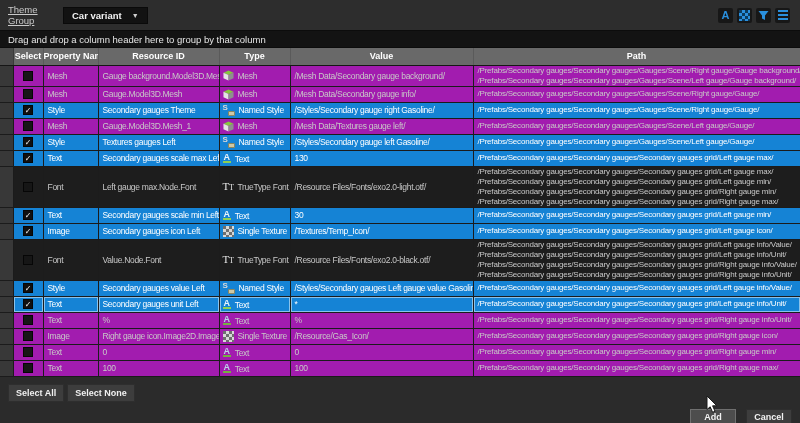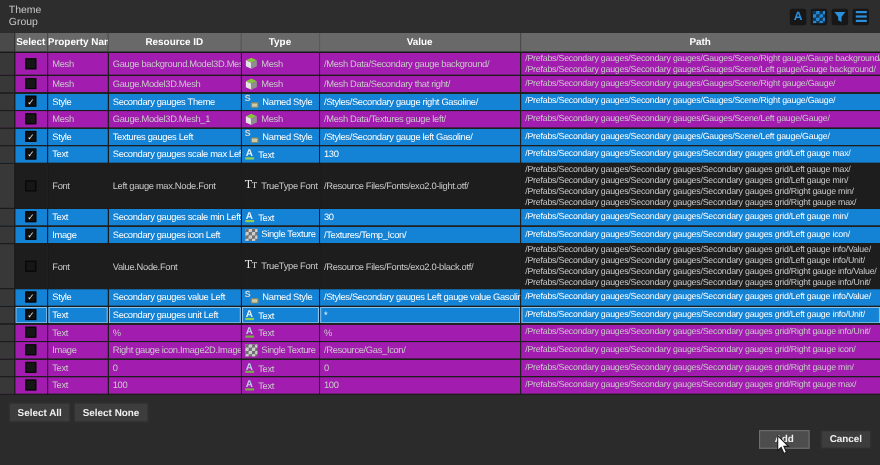--- a/index.html
+++ b/index.html
@@ -2,21 +2,21 @@
 <html><head>
 <meta charset="utf-8">
 <style>
   * { margin:0; padding:0; box-sizing:border-box; }
   html,body { background:#1e1e1e; }
   body { font-family:"Liberation Sans", sans-serif; }
   .app { position:relative; width:800px; height:423px; background:#2b2b2b; overflow:hidden; color:#cfcfcf; }
 
   
   .topbar { display:flex; align-items:center; height:30px; padding:0 8px; background:#2d2d2d; }
-  .tg-label { font-size:9.5px; color:#c9c9c9; width:55px; }
+  .tg-label { font-size:9.5px; color:#c9c9c9; width:55px;text-decoration:underline; }
   .dropdown { display:flex; align-items:center; gap:10px; background:#121212; border:1px solid #0a0a0a;
               color:#f2f2f2; font-family:"Liberation Sans",sans-serif; font-size:9.5px; font-weight:bold;
               padding:3px 8px; height:17px; cursor:pointer; }
   .dd-caret { font-size:7px; color:#cfcfcf; }
   .topbar-icons { margin-left:auto; display:flex; gap:4px; margin-right:2px; }
   .tb-icon { width:15px; height:15px; display:flex; align-items:center; justify-content:center;
              background:#171717; border:none; border-radius:2px; cursor:pointer; padding:0; }
   .icon-a { font-family:"Liberation Sans",sans-serif; font-size:11px; font-weight:bold; color:#2a8fdc; line-height:1; }
   .checker-blue { width:11px; height:11px; background-color:#0d3a5c;
     background-image:linear-gradient(45deg,#2a8fdc 25%,transparent 25%,transparent 75%,#2a8fdc 75%),
@@ -80,20 +80,24 @@
   .dbtn.hover { background:#4d4d4d; border-color:#6f6f6f; }
   .cursor { position:absolute; left:706px; top:395px; pointer-events:none; z-index:10; }
 </style>
 </head>
 <body>
 
 <div class="app">
 
   <div class="topbar">
     <span class="tg-label">Theme Group</span>
+    <button class="dropdown">
+      <span>Car variant</span>
+      <span class="dd-caret">▼</span>
+    </button>
     <div class="topbar-icons">
       <button class="tb-icon">
           <span class="icon-a">A</span>
         </button>
       <button class="tb-icon">
           <span class="checker-blue"></span>
         </button>
       <button class="tb-icon">
         <svg width="11" height="11" viewBox="0 0 11 11">
             <path d="M0.5 1 h10 L7 5.5 V10 L4 8.5 V5.5 Z" fill="#2a8fdc"></path>
@@ -102,20 +106,21 @@
       <button class="tb-icon">
           <span class="bars">
             <i></i>
             <i></i>
             <i></i>
           </span>
         </button>
     </div>
   </div>
 
+  <div class="groupbar">Drag and drop a column header here to group by that column</div>
 
   <table>
     <colgroup>
       <col class="g">
         <col class="c1">
         <col class="c2">
         <col class="c3">
         <col class="c4">
         <col class="c5">
         <col class="c6">
@@ -151,21 +156,21 @@
         <tr class="">
           <td class="gutter"></td>
           <td class="c-select"><span class="checkbox"></span></td>
           <td class="c-prop">Mesh</td>
           <td class="c-res">Gauge.Model3D.Mesh</td>
           <td class="c-type"><svg class="ticon" width="11" height="11" viewBox="0 0 12 12">
               <polygon points="6,0.5 11.5,3 6,5.5 0.5,3" fill="#86c440"></polygon>
               <polygon points="0.5,3 6,5.5 6,11.5 0.5,9" fill="#e4e4e4"></polygon>
               <polygon points="11.5,3 6,5.5 6,11.5 11.5,9" fill="#8f8f8f"></polygon>
             </svg><span class="type-label">Mesh</span></td>
-          <td class="c-val">/Mesh Data/Secondary that right/</td>
+          <td class="c-val">/Mesh Data/Secondary gauge info/</td>
           <td class="c-path">
             <div class="pline">/Prefabs/Secondary gauges/Secondary gauges/Gauges/Scene/Right gauge/Gauge/</div>
           </td>
         </tr>
         <tr class="selected ">
           <td class="gutter"></td>
           <td class="c-select"><span class="checkbox checked">✓</span></td>
           <td class="c-prop">Style</td>
           <td class="c-res">Secondary gauges Theme</td>
           <td class="c-type"><span class="ticon ns"><span class="ns-s">S</span><span class="ns-box"></span></span><span class="type-label">Named Style</span></td>

